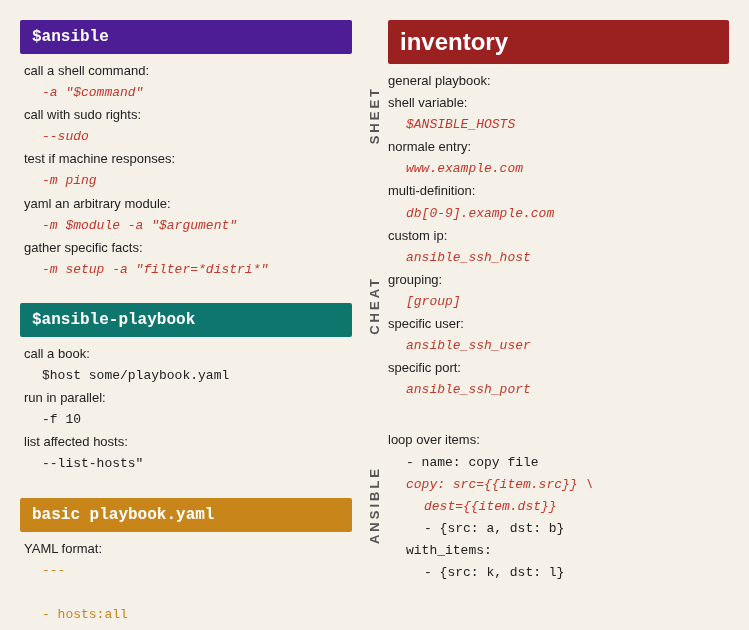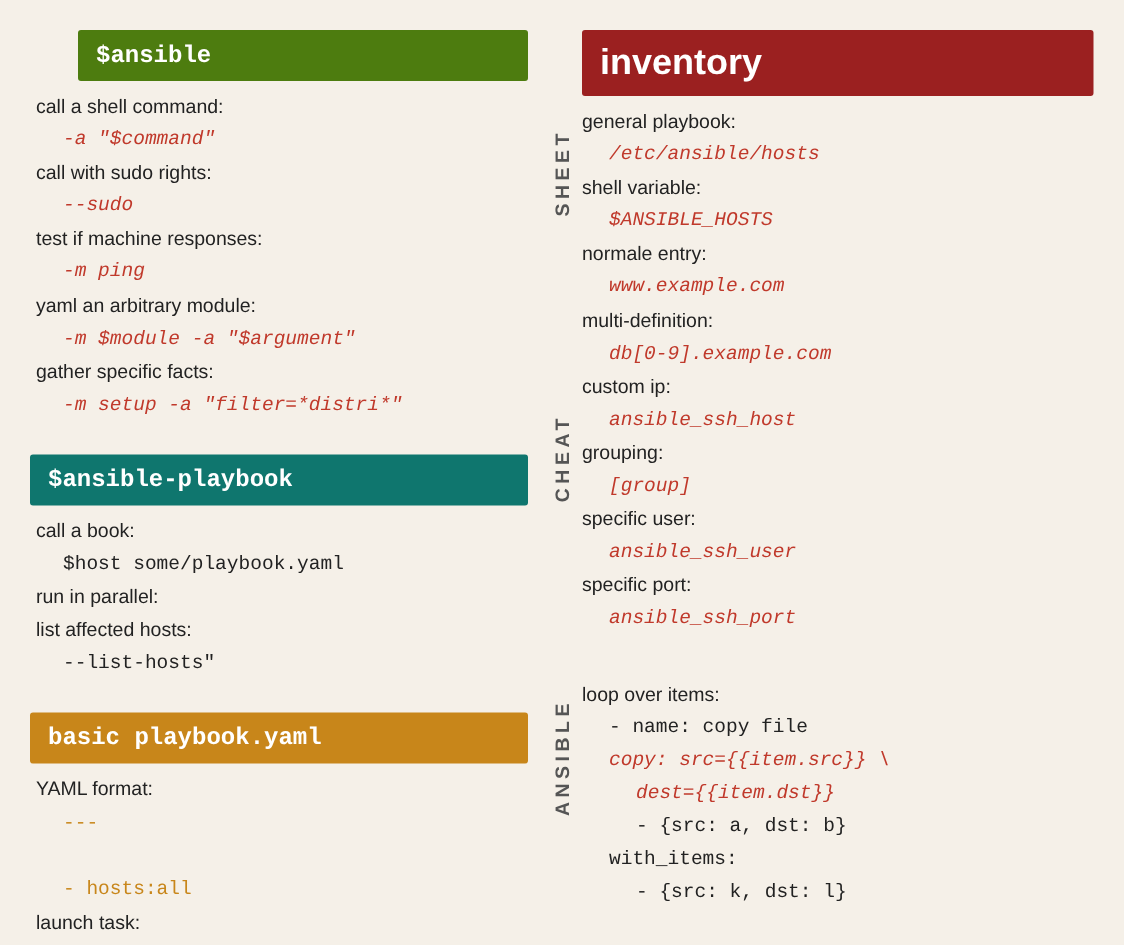--- a/index.html
+++ b/index.html
@@ -68,21 +68,21 @@
     
     .section-header {
       color: #fff;
       padding: 8px 12px;
       font-family: 'Courier New', monospace;
       font-size: 16px;
       font-weight: bold;
       border-radius: 2px;
     }
 
-    .header-teal { background-color: #4d7c0f; margin-left: 32px; }
+    .header-teal { background-color: #4c1d95; }
     .header-dark { background-color: #0f766e; }
     .header-gold { background-color: #c8861a; }
     .header-red  { background-color: #9b2020; }
     .header-olive{ background-color: #c8861a; }
 
     
     .section-block {
       margin-bottom: 4px;
     }
 
@@ -126,20 +126,21 @@
         <span class="indent red-text mono">-m setup -a "filter=*distri*"</span>
       </div>
     </div>
 
     <div class="section-block">
       <div class="section-header header-dark">$ansible-playbook</div>
       <div class="section-content">
         <span class="line">call a book:</span>
         <span class="indent mono">$host some/playbook.yaml</span>
         <span class="line">run in parallel:</span>
+        <span class="indent mono">-f 10</span>
         <span class="line">list affected hosts:</span>
         <span class="indent mono">--list-hosts"</span>
       </div>
     </div>
 
     <div class="section-block">
       <div class="section-header header-gold mono">basic playbook.yaml</div>
       <div class="section-content">
         <span class="line">YAML format:</span>
         <span class="indent gold-text mono">---</span>
@@ -159,21 +160,20 @@
       <span class="spine-text">ANSIBLE</span>
     </div>
   </div>
 
   <div class="right-col">
 
     <div class="section-block">
       <div class="section-header header-red" style="font-family:Arial,sans-serif;font-size:24px;">inventory</div>
       <div class="section-content">
         <span class="line">general playbook:</span>
-        <span class="indent red-text mono">/etc/ansible/hosts</span>
         <span class="line">shell variable:</span>
         <span class="indent red-text mono">$ANSIBLE_HOSTS</span>
         <span class="line">normale entry:</span>
         <span class="indent red-text mono">www.example.com</span>
         <span class="line">multi-definition:</span>
         <span class="indent red-text mono">db[0-9].example.com</span>
         <span class="line">custom ip:</span>
         <span class="indent red-text mono">ansible_ssh_host</span>
         <span class="line">grouping:</span>
         <span class="indent red-text mono">[group]</span>

